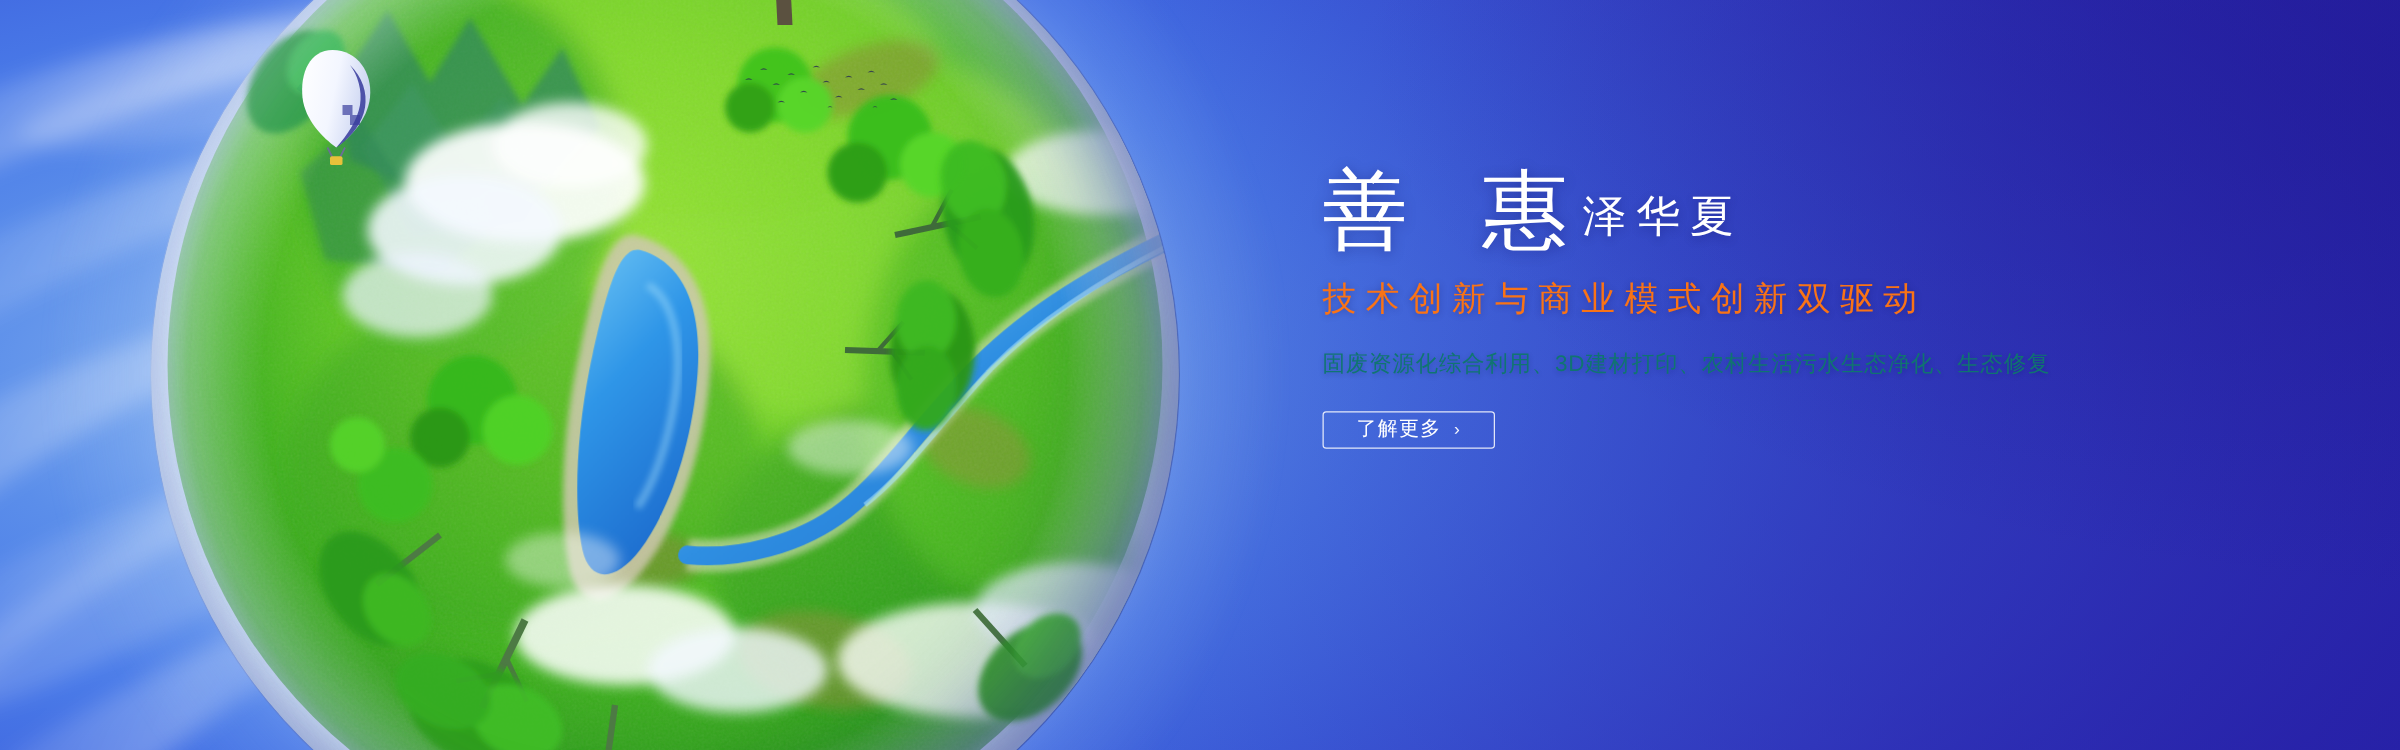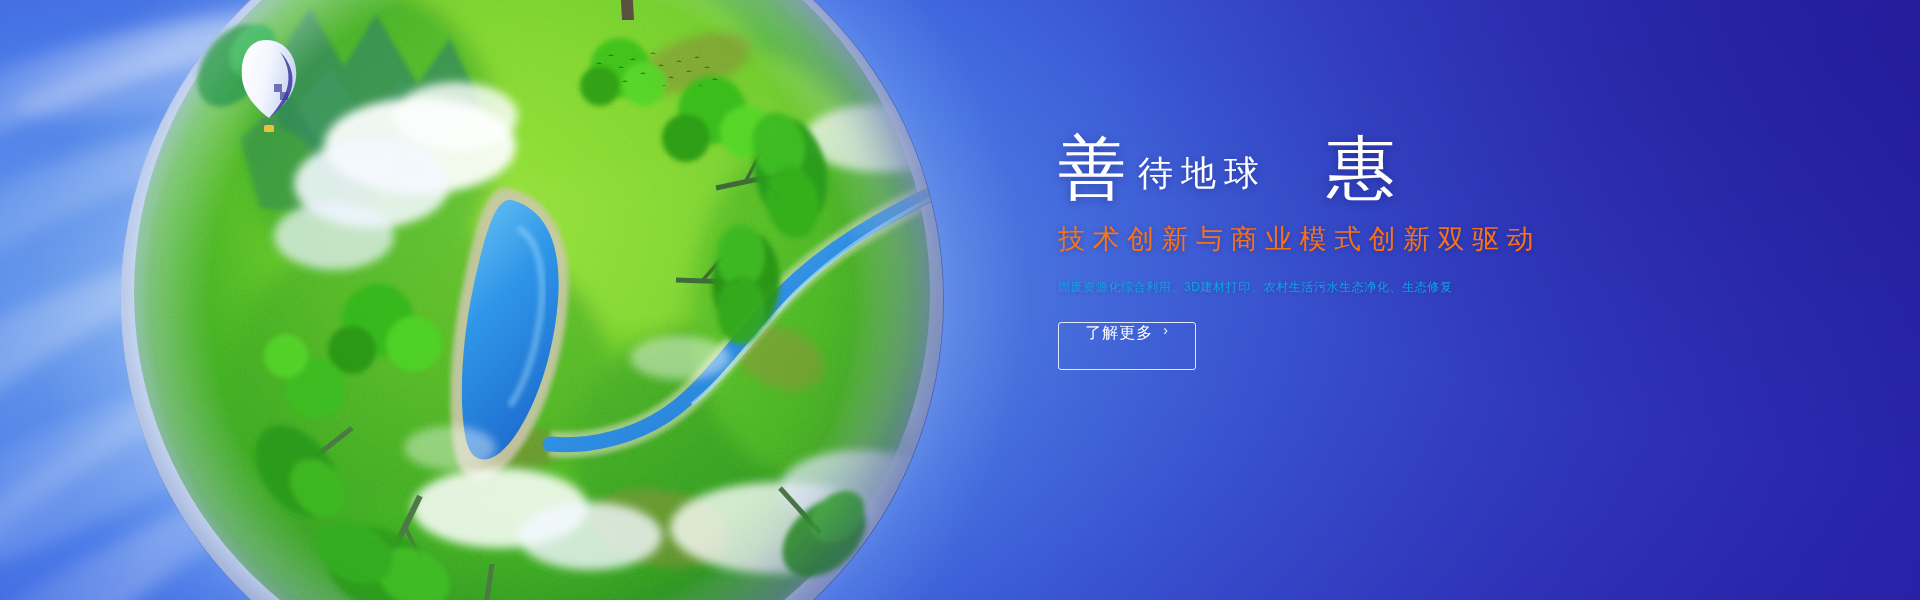--- a/index.html
+++ b/index.html
@@ -119,36 +119,37 @@
   .subhead {
     color: #f97316;
     font-size: 27px;
     letter-spacing: 7.5px;
     font-weight: 400;
     margin-top: 24px;
     white-space: nowrap;
     text-shadow: 0 1px 6px rgba(10,10,80,.30);
   }
   .desc {
-    color: #0ea5e9;
-    font-size: 12px;
+    color: #0f766e;
+    font-size: 18px;
     letter-spacing: .6px;
     font-weight: 400;
     margin-top: 22px;
     white-space: nowrap;
     opacity: .97;
     text-shadow: 0 1px 5px rgba(10,10,80,.28);
   }
   .cta {
     margin-top: 26px;
     display: inline-flex;
+    align-items: center;
     justify-content: center;
     gap: 10px;
     width: 138px;
-    height: 48px;
+    height: 30px;
     border: 1px solid rgba(255,255,255,0.85);
     border-radius: 3px;
     color: #ffffff;
     font-size: 16px;
     letter-spacing: 1px;
     background: transparent;
     cursor: pointer;
     box-sizing: border-box;
     text-decoration:none;
   }
@@ -445,23 +446,23 @@
         <path d="M30 36 q3 -3 6 0 q-3 -1 -6 0Z"></path>
       <path d="M70 40 q2 -2 4 0 q-2 -1 -4 0Z"></path>
         <path d="M106 40 q2 -2 4 0 q-2 -1 -4 0Z"></path>
     </g>
   </svg>
 
   <div class="content">
 
     <div class="headline">
       <span class="hl-big">善</span>
-      <span class="hl-small">待地球</span>
       <span class="hl-gap"></span>
       <span class="hl-big">惠</span>
+      <span class="hl-small">泽华夏</span>
     </div>
 
     <div class="subhead">技术创新与商业模式创新双驱动</div>
 
     <div class="desc">固废资源化综合利用、3D建材打印、农村生活污水生态净化、生态修复</div>
 
     <a class="cta" href="#">
       <span>了解更多</span>
       <span class="chev">›</span>
     </a>

